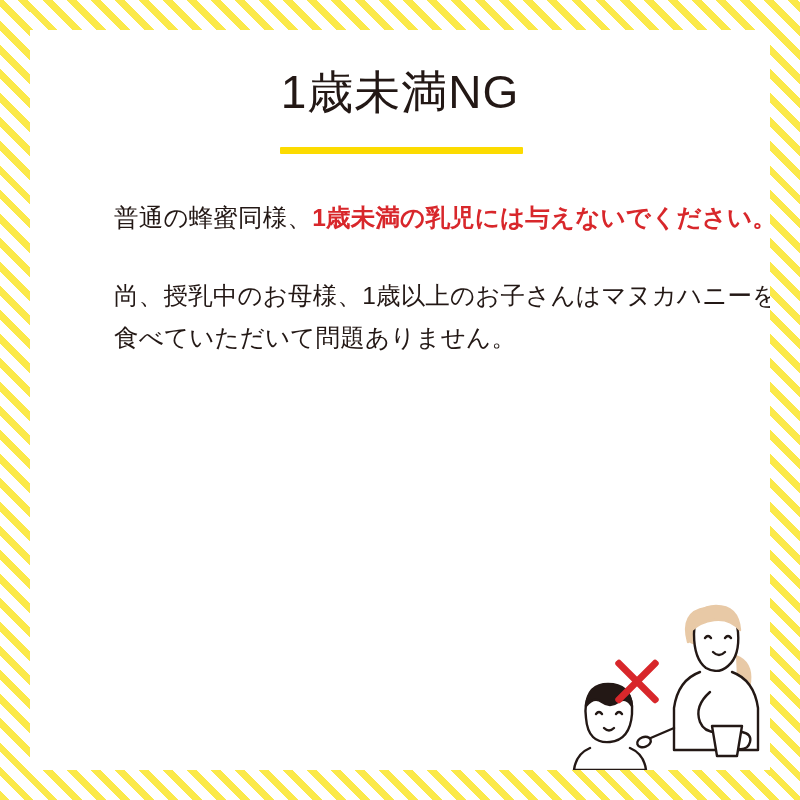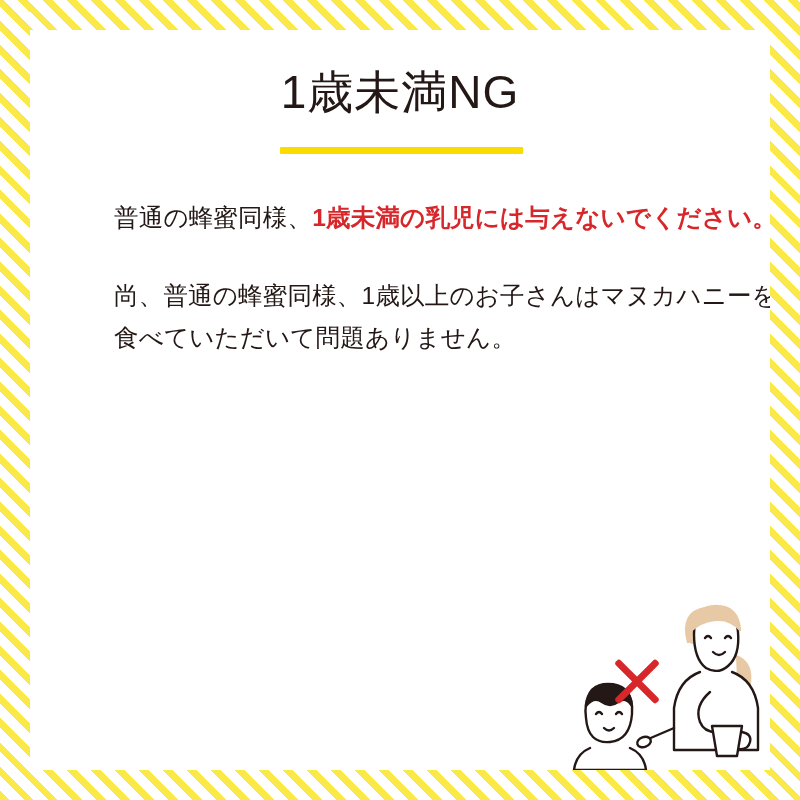--- a/index.html
+++ b/index.html
@@ -131,21 +131,21 @@
     <div class="title-underline"></div>
 
     <div class="body-block">
 
       <p class="para"><span>普通の蜂蜜同様、</span><span class="alert">1歳未満の乳児には与えないでください。</span></p>
 
 
 
       <div class="spacer"></div>
 
-      <p class="para">尚、普通の蜂蜜同様、1歳以上のお子さんはマヌカハニーを食べていただいて問題ありません。</p>
+      <p class="para">尚、授乳中のお母様、1歳以上のお子さんはマヌカハニーを食べていただいて問題ありません。</p>
     </div>
 
     <div class="illustration">
 
       <div class="cross">
         <span class="a"></span>
         <span class="b"></span>
       </div>
 
       <svg width="210" height="180" viewBox="0 0 210 180">

